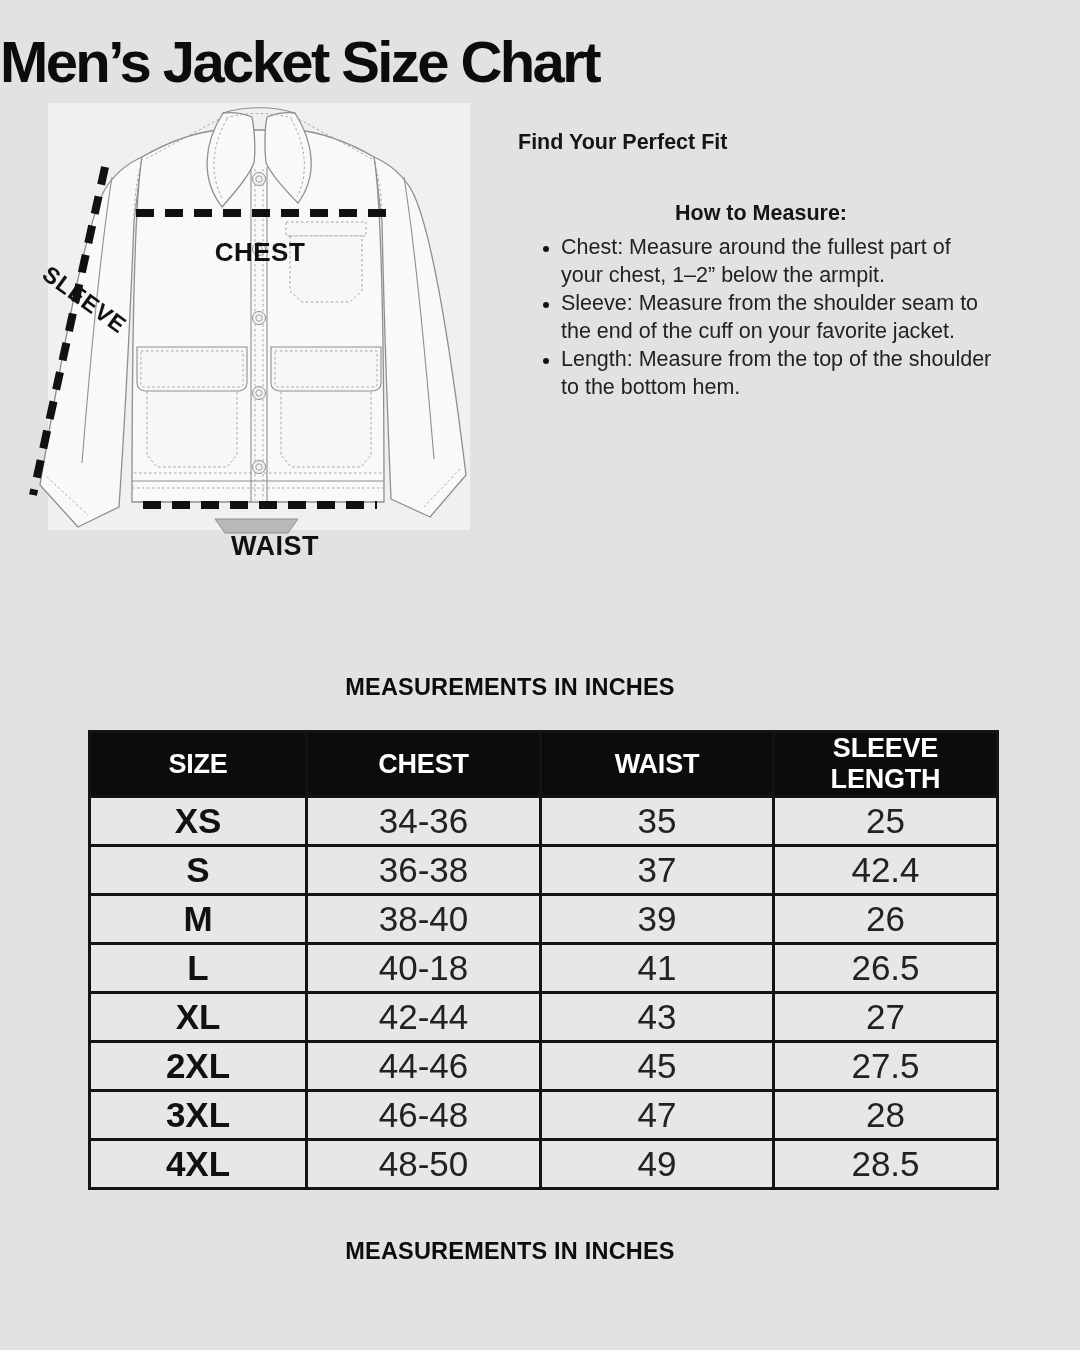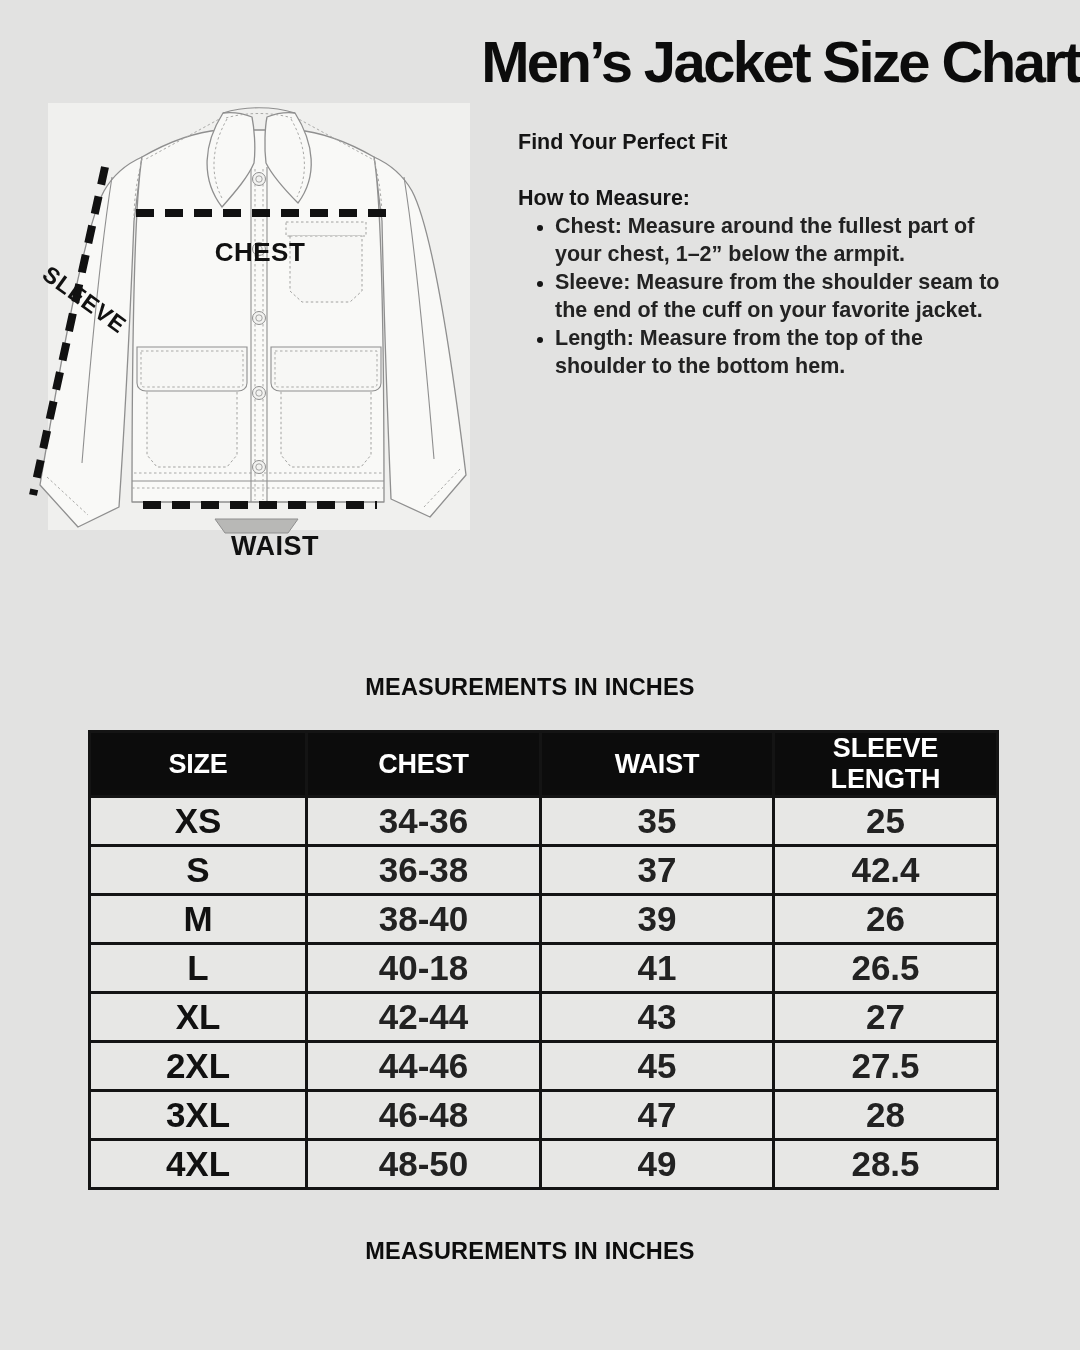--- a/index.html
+++ b/index.html
@@ -4,21 +4,21 @@
 <style>
   html,body { margin:0; padding:0; }
   .page {
     position:relative; width:1080px; height:1350px; overflow:hidden;
     background:var(--page-bg,#e2e2e1);
     font-family:"Liberation Sans", sans-serif;
     color:#1d1d1d;
   }
   .title {
     position:absolute; top:28px; left:0; width:1080px; margin:0;
-    text-align:right; font-size:58px; font-weight:700; letter-spacing:-2.6px;
+    text-align:left; font-size:58px; font-weight:700; letter-spacing:-2.6px;
     color:#0c0c0c;
   }
   
   .figure { position:absolute; left:20px; top:103px; width:450px; height:460px; }
   .figure svg { display:block; }
   .panel-rect { fill:var(--panel-bg,#f0f0ee); }
   .jk { fill:#f9f9f7; stroke:#8f8f8f; stroke-width:1.3; stroke-linejoin:round; }
   .jk-line { fill:none; stroke:#8f8f8f; stroke-width:1.1; }
   .stitch { fill:none; stroke:#a9a9a7; stroke-width:1; stroke-dasharray:2.5 2.5; }
   .pocket { fill:#f7f7f5; stroke:#8f8f8f; stroke-width:1.1; }
@@ -31,39 +31,39 @@
   .measure-label {
     font-family:"Liberation Sans", sans-serif; font-weight:700;
     fill:var(--annotation,#111);
   }
   
   .info { position:absolute; left:518px; top:128px; width:486px;
           font-size:21.5px; line-height:28px; color:#222; }
   .info p { margin:0; }
   .info .bold { font-weight:700; color:#151515; }
   .info .intro { white-space:pre-wrap; }
-  .info .howto { margin-top:28px; }
-  .info ul { margin:0; padding-left:37px;font-weight:bold; }
+  .info .howto { margin-top:43px;text-align:center; }
+  .info ul { margin:6px; padding-left:37px; }
   .info li { margin:0; }
   .info li::marker { color:#151515; font-size:19px; }
   
   .caption {
     position:absolute; left:0; width:1020px; margin:0; text-align:center;
-    font-size:23.5px; font-weight:700; letter-spacing:0.2px; color:#0d0d0d;padding-left:20px;
+    font-size:23.5px; font-weight:700; letter-spacing:0.2px; color:#0d0d0d;
   }
   .caption.top { top:674px; }
   .caption.bottom { top:1238px; }
   
   .size-table {
     position:absolute; left:88px; top:730px; width:908px;
     border-collapse:collapse; table-layout:fixed;padding-left:24px;
   }
   .size-table th, .size-table td {
     border:3px solid var(--table-border,#141414);
-    text-align:center; vertical-align:middle; padding:0;font-weight:bold;
+    text-align:center; vertical-align:middle; padding:0;
   }
   .size-table th {
     height:53px; background:var(--table-header-bg,#0c0c0c);
     color:var(--table-header-text,#fff);
     font-size:27px; font-weight:700; letter-spacing:-0.2px;
   }
   .size-table td {
     height:46px; background:var(--row-bg,#e7e7e5);
     font-size:35px; color:#222;
   }

